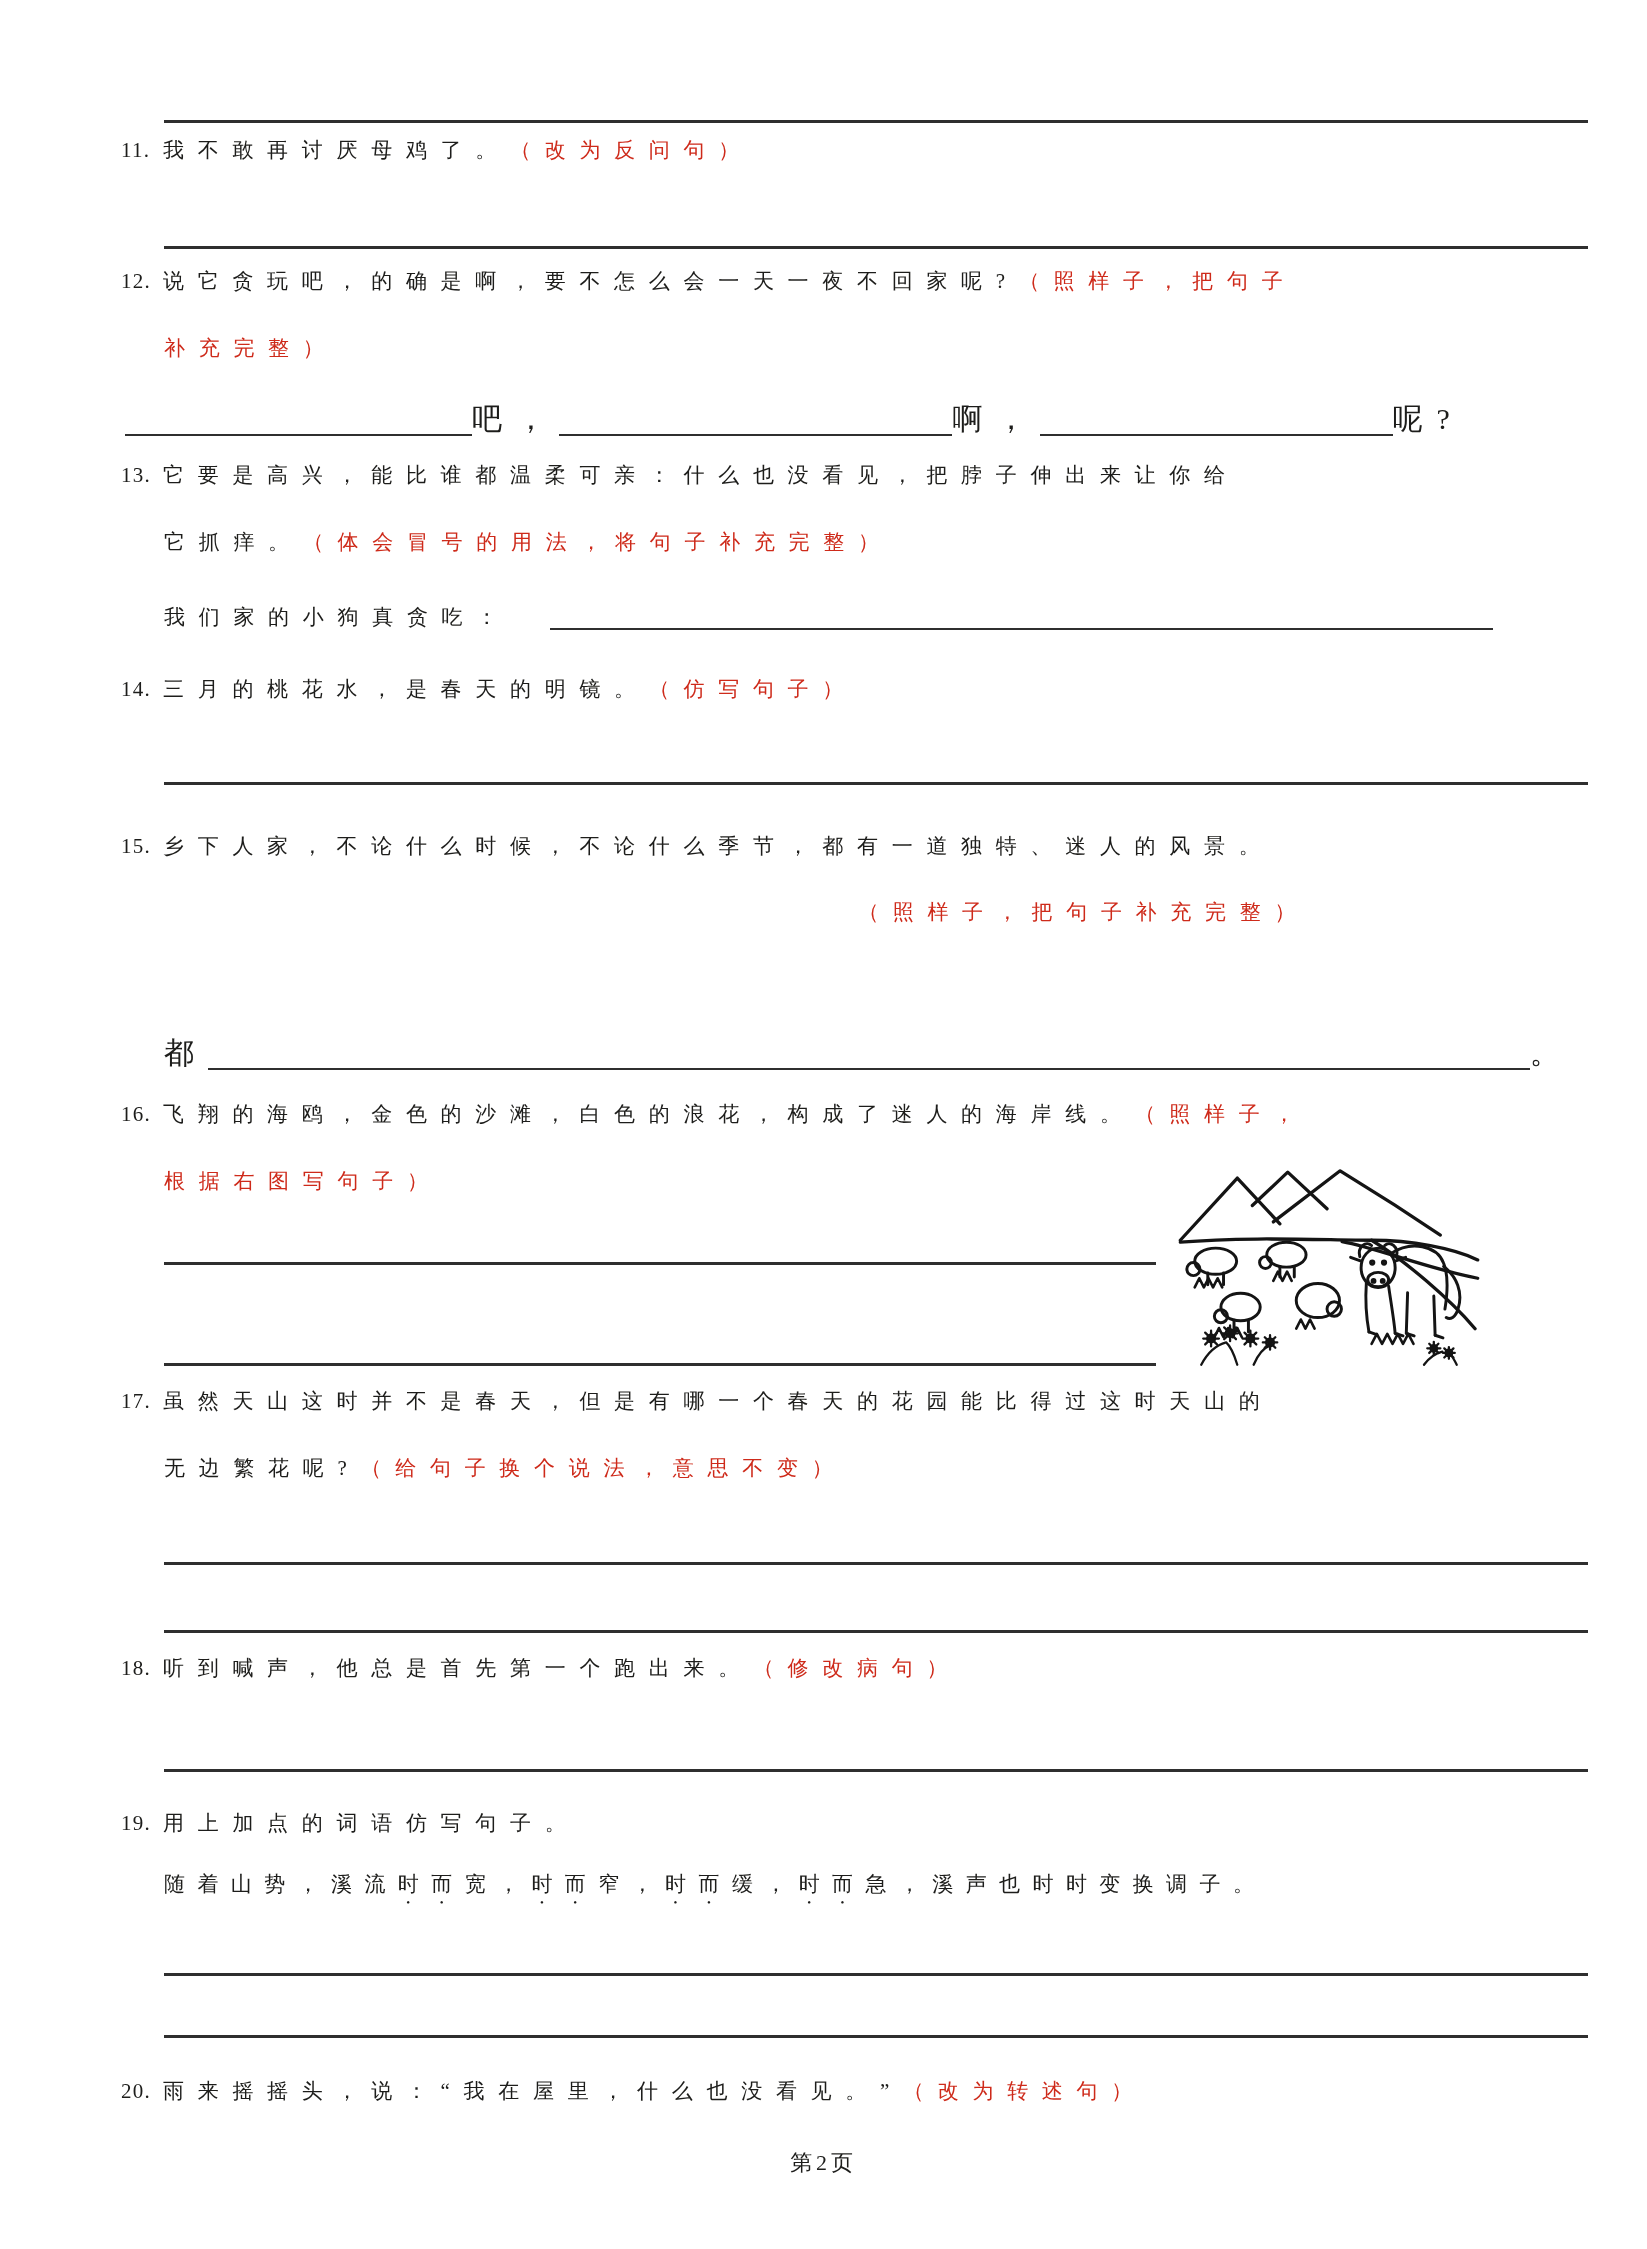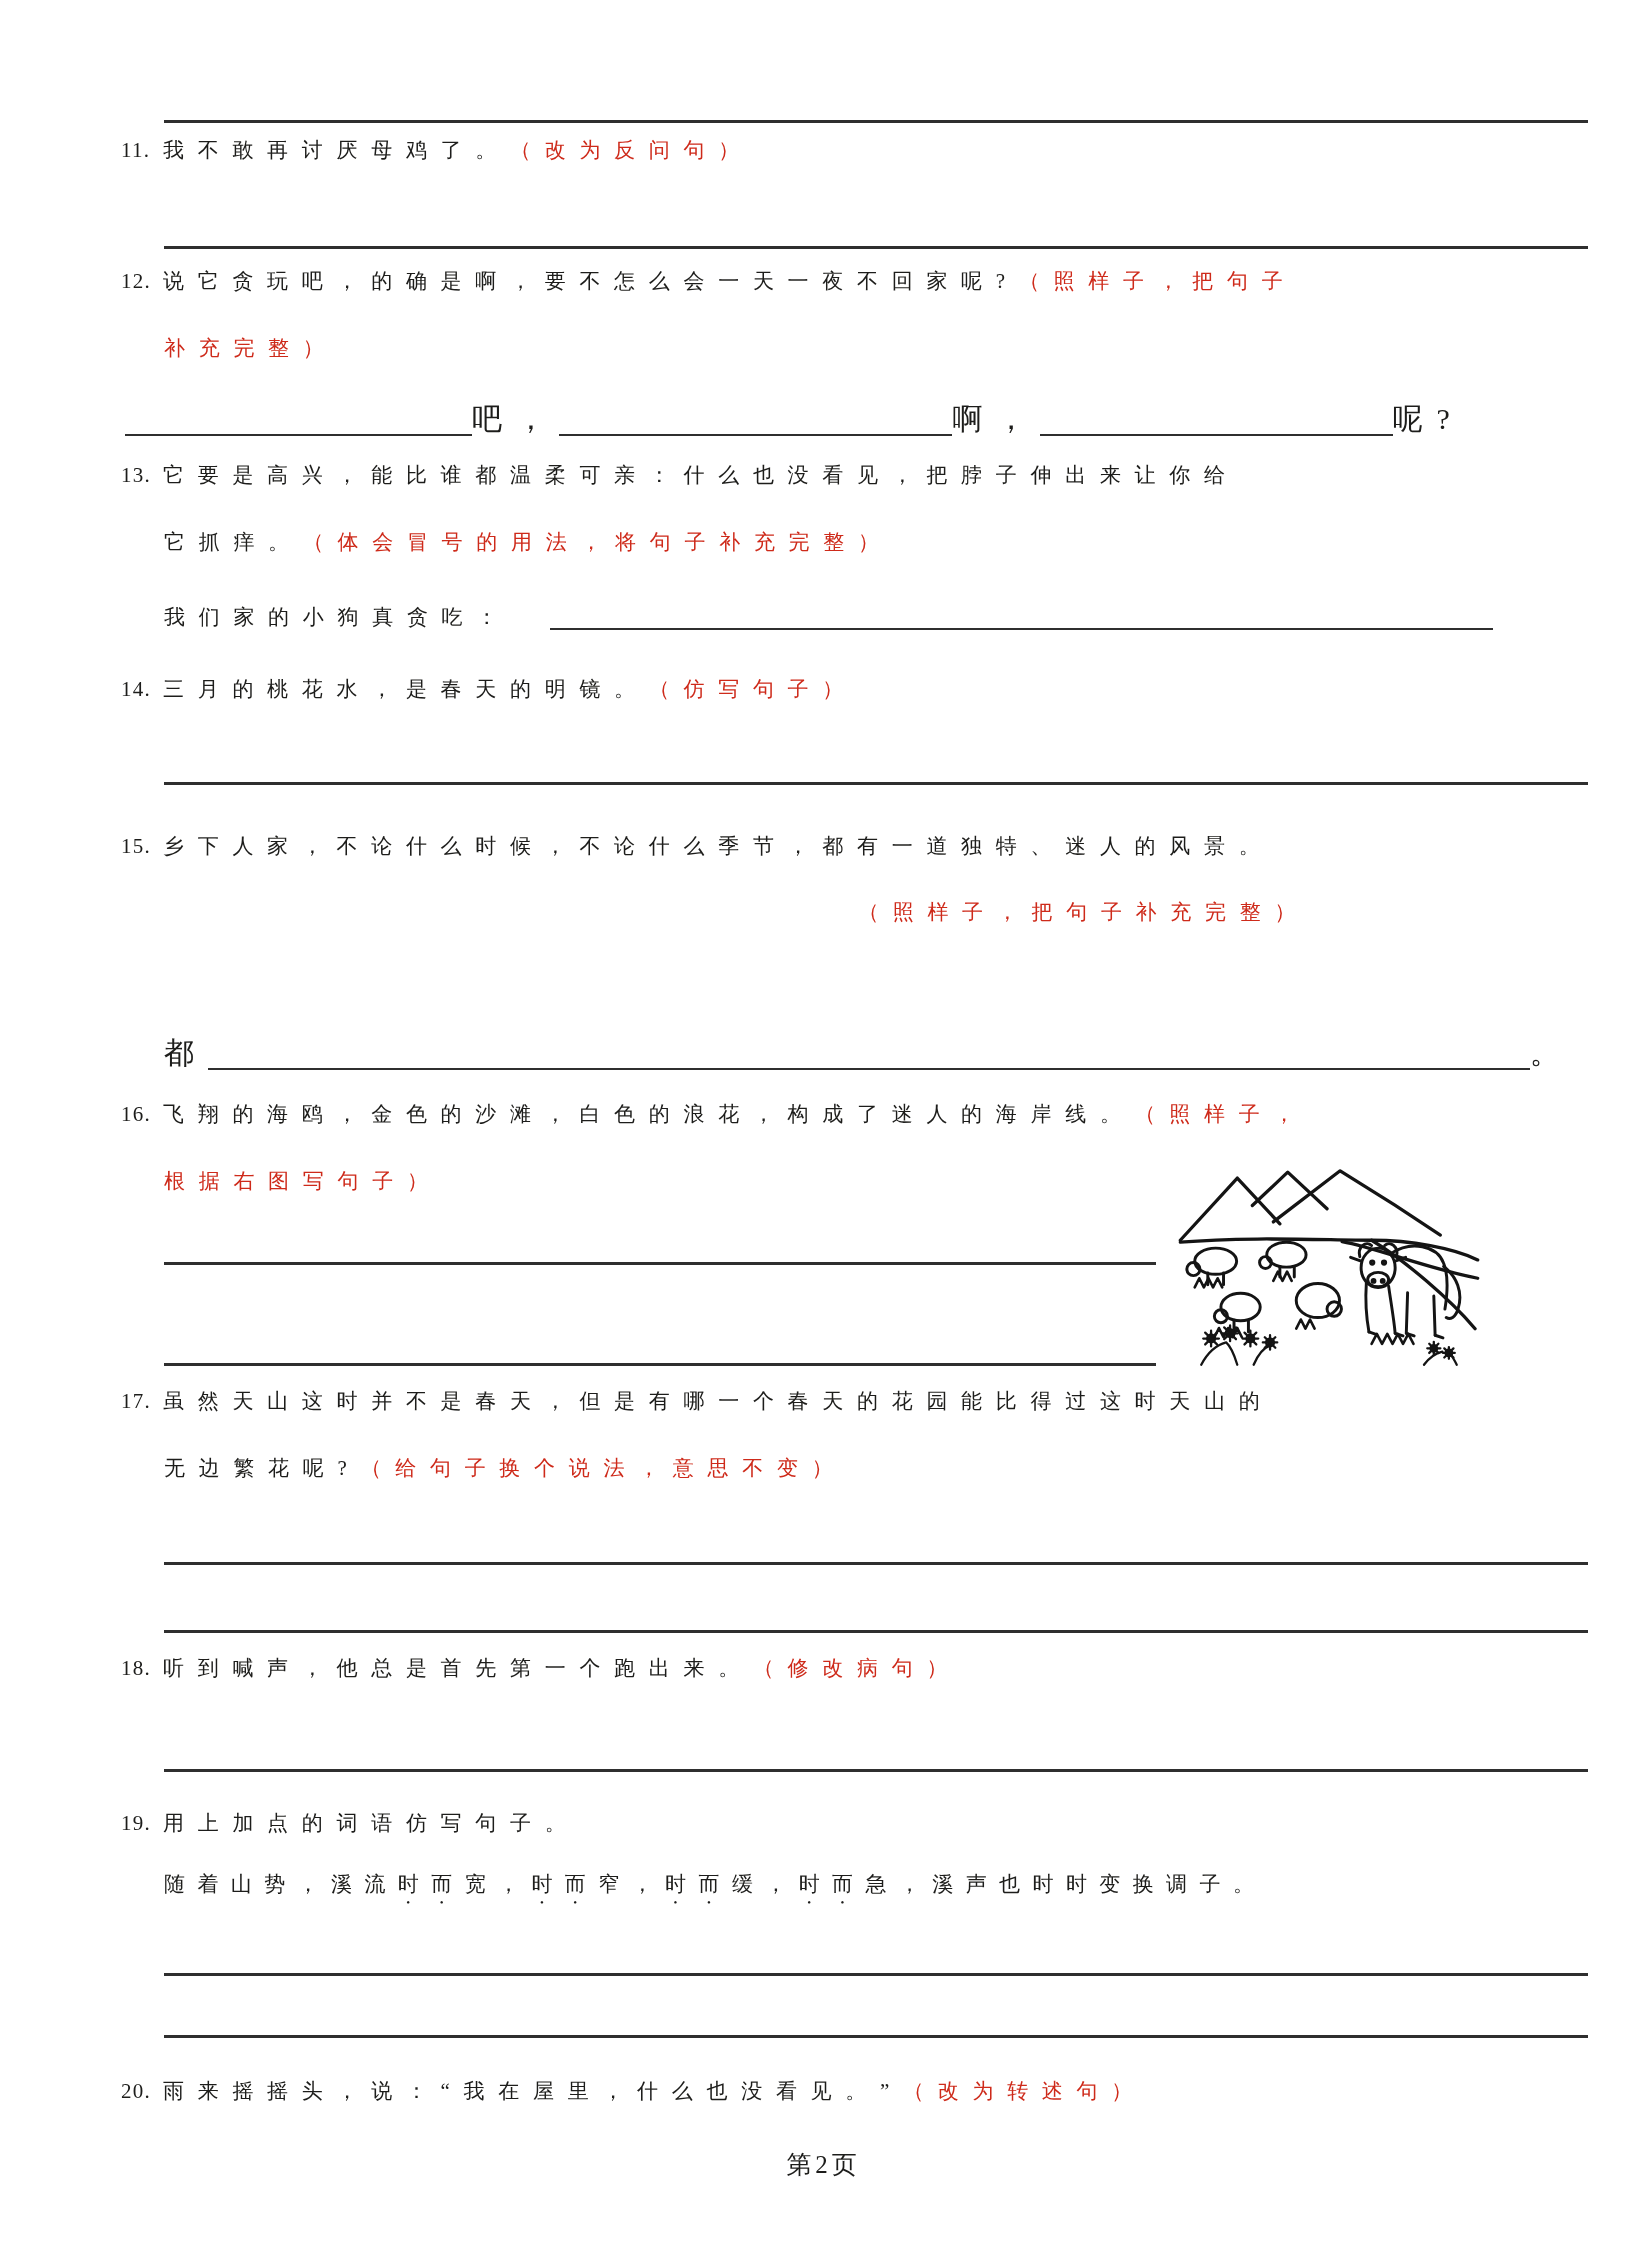--- a/index.html
+++ b/index.html
@@ -47,21 +47,21 @@
     -webkit-text-emphasis:filled dot var(--ink,#1d1d1b);
     -webkit-text-emphasis-position:under right;
     text-emphasis:filled dot var(--ink,#1d1d1b);
     text-emphasis-position:under right;
   }
   .tight{letter-spacing:12.4px;font-family:Liberation Serif, serif;}
   .footer{
     position:absolute;
     left:0;right:0;
     text-align:center;
-    font-size:25px;
+    font-size:22px;
     letter-spacing:3.9px;
   }
   .illu{position:absolute;}
   .illu path,.illu ellipse,.illu circle,.illu line{
     stroke:#141414;fill:none;
     stroke-linecap:round;stroke-linejoin:round;
   }
 </style>
 </head>
 <body>

